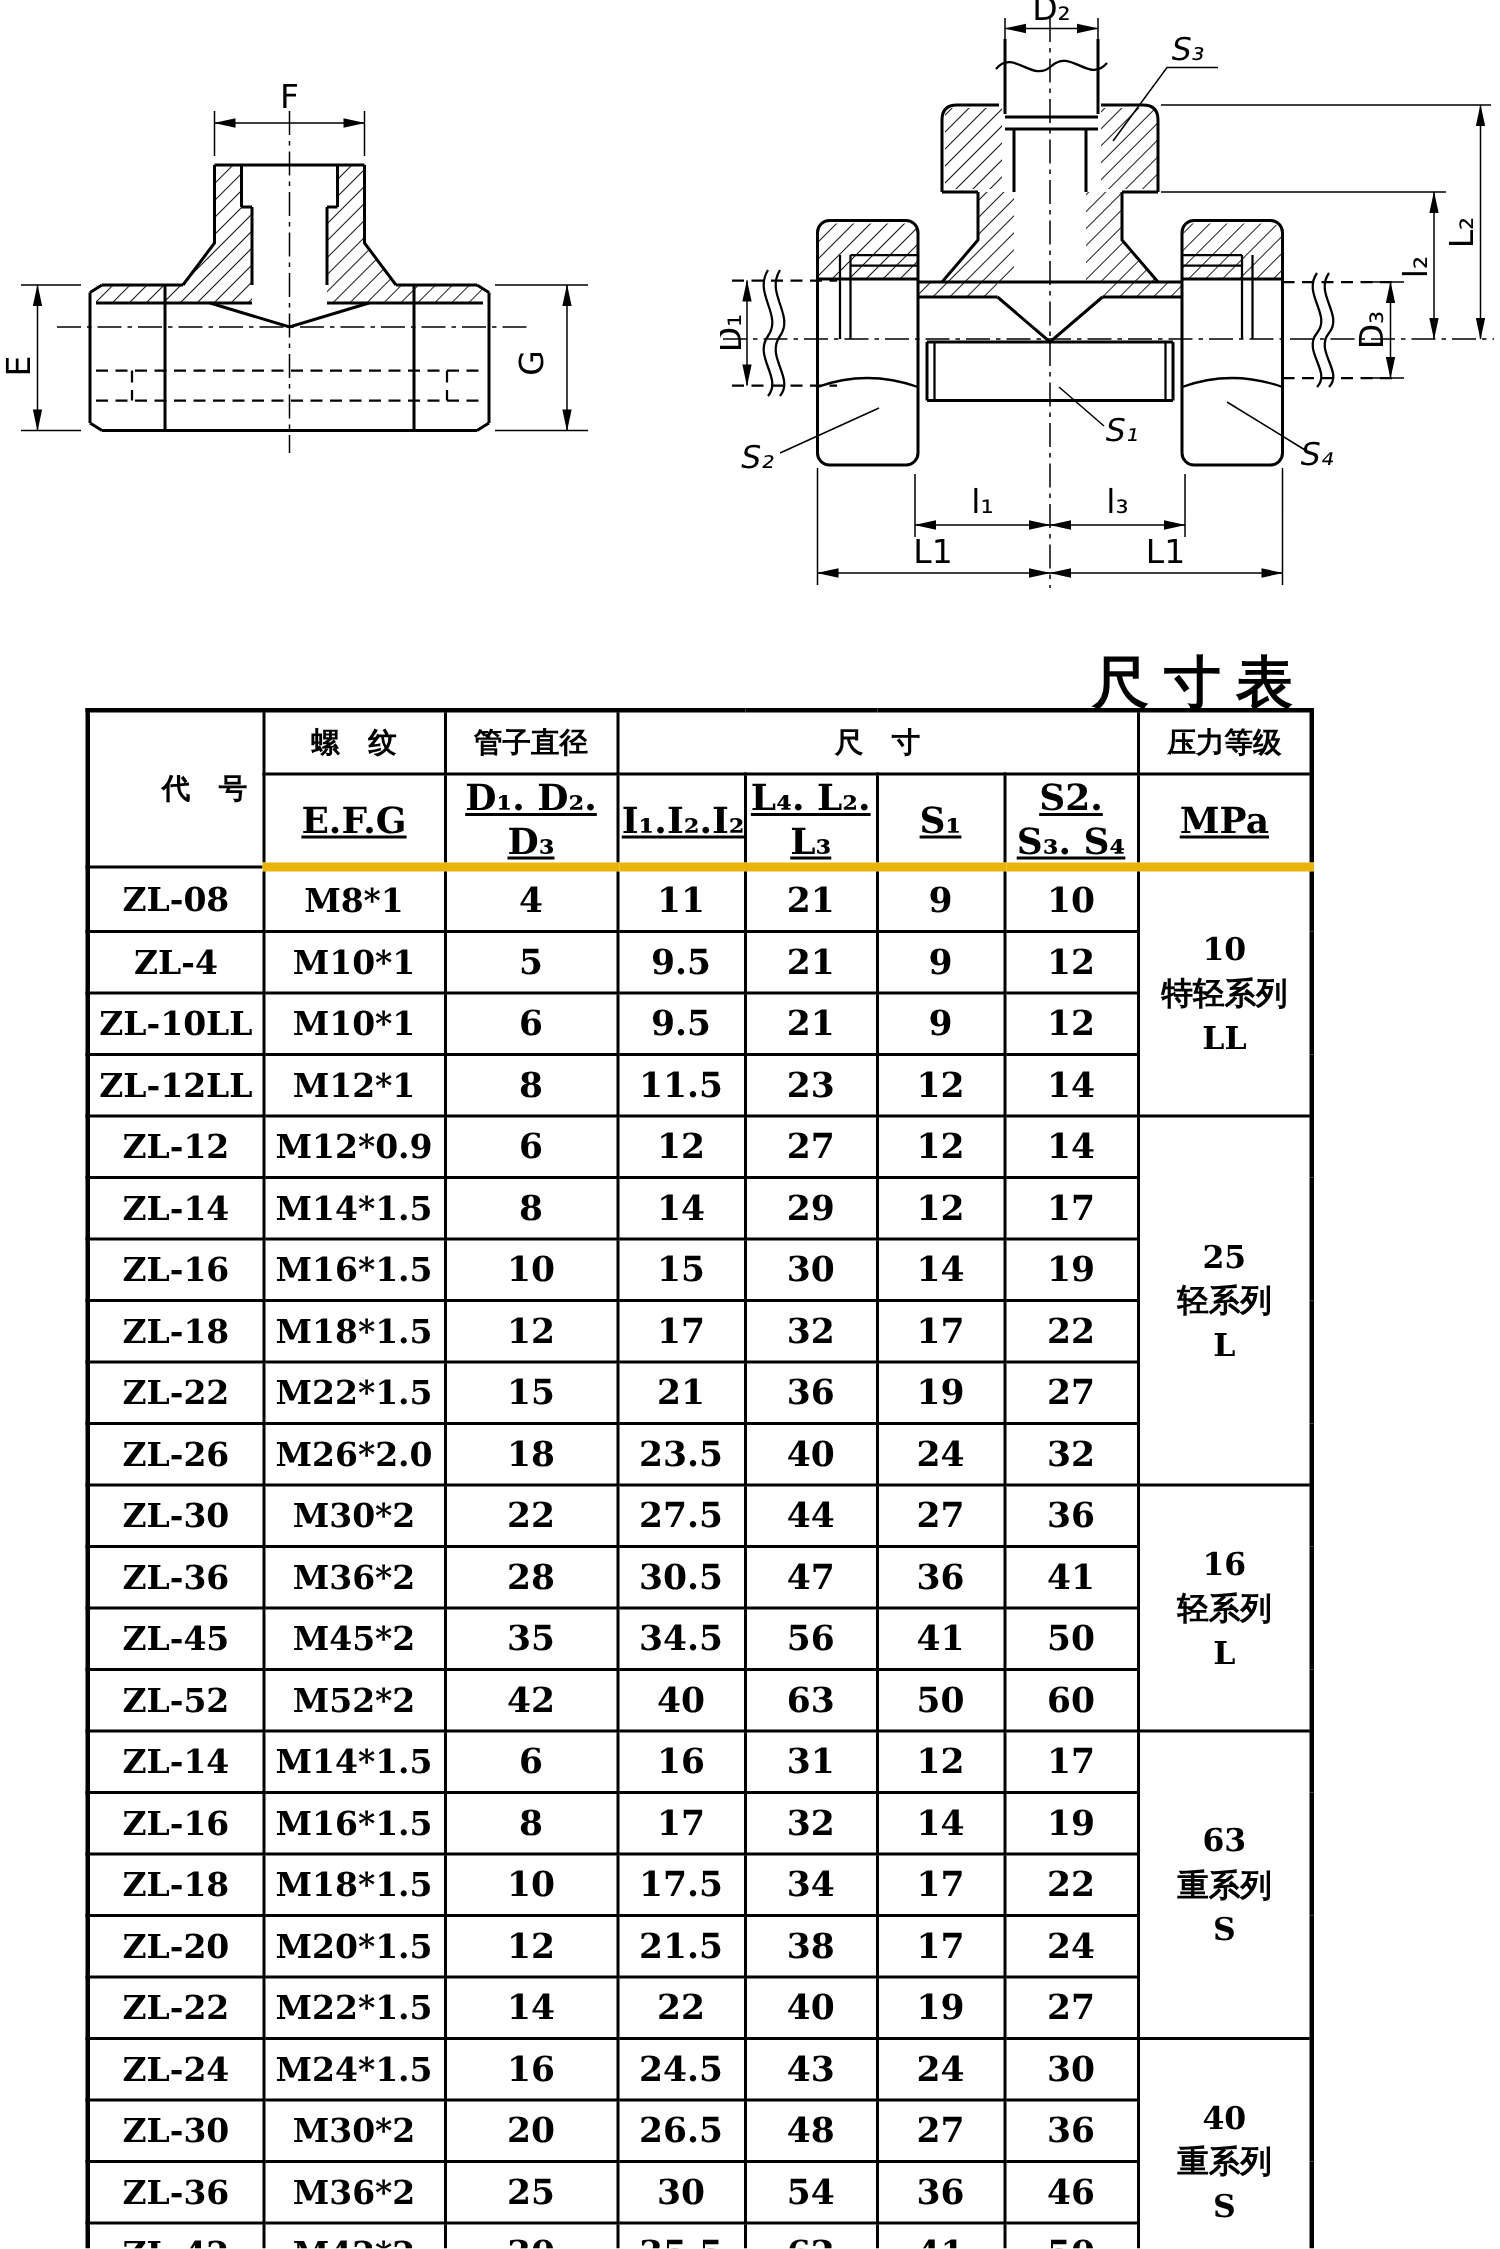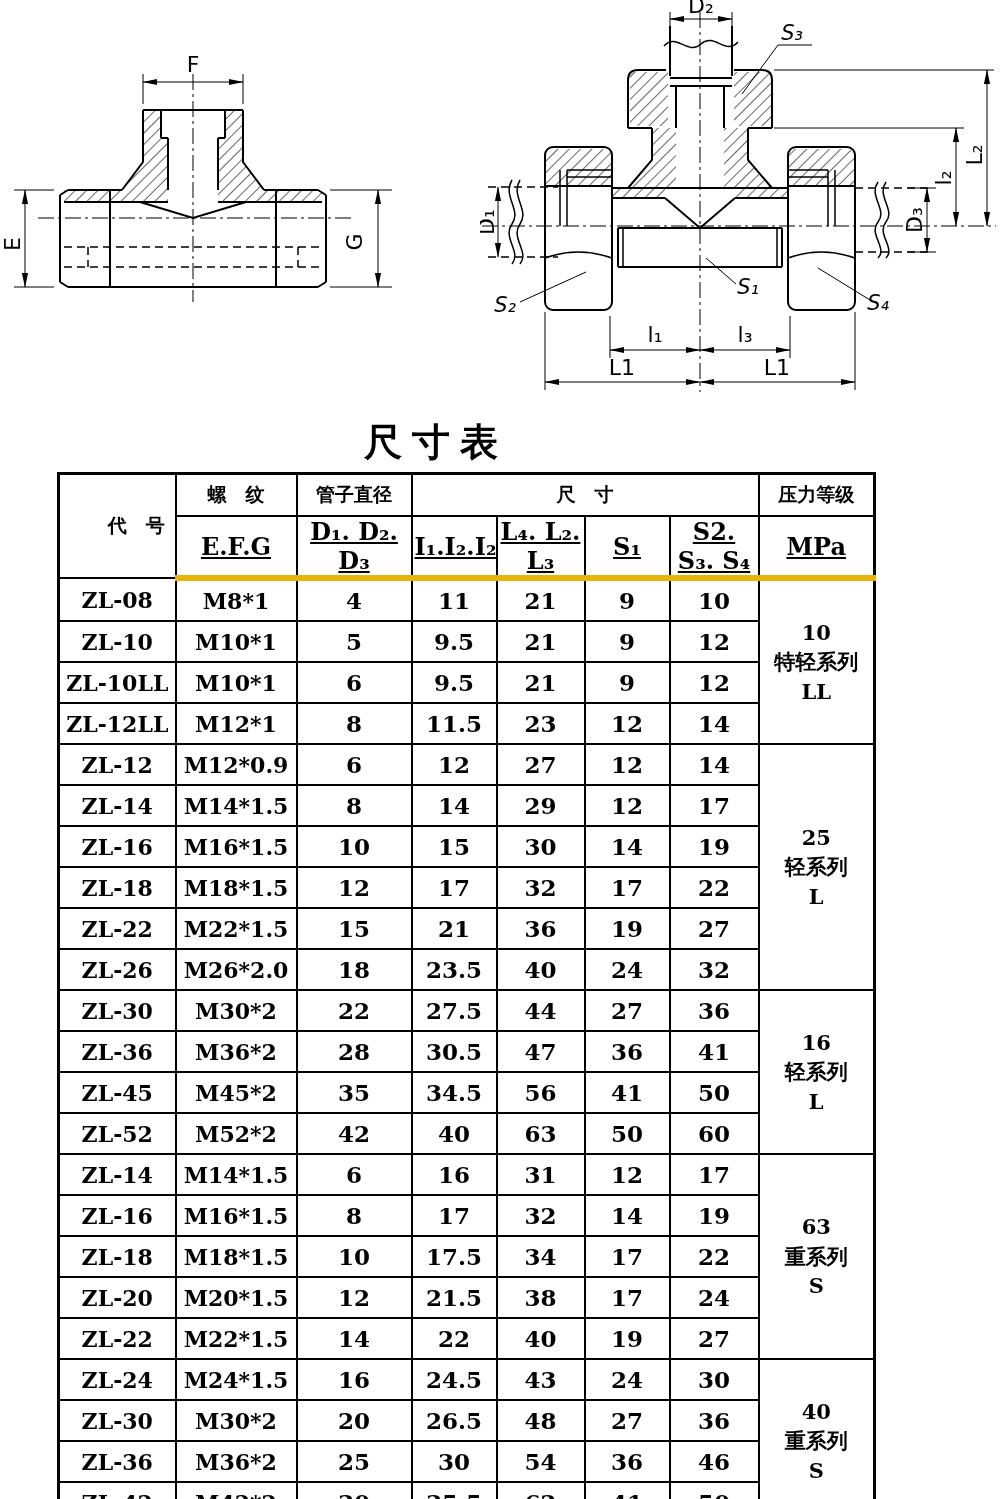--- a/index.html
+++ b/index.html
@@ -2,21 +2,21 @@
 <html><head>
 <meta charset="utf-8">
 <style>
   html,body{margin:0;padding:0;background:#fff;}
   .page{position:relative;width:1000px;height:1499px;background:#fff;overflow:hidden;
         font-family:"DejaVu Serif","Liberation Serif",serif;color:#000;}
   svg{position:absolute;}
   svg text{font-family:"DejaVu Sans","Liberation Sans",sans-serif;fill:#000;}
   .dim-label{font-size:22px;}
   .s-label{font-size:21px;font-style:italic;}
-  .page-title{position:absolute;top:417px;left:0;width:872px;text-align:center;
+  .page-title{position:absolute;top:430px;left:0;width:872px;text-align:right;
         font-size:38px;font-weight:bold;letter-spacing:10px;
         font-family:"DejaVu Serif","Liberation Serif",serif;}
   table.dims{position:absolute;left:57px;top:472px;width:816px;border-collapse:collapse;
         table-layout:fixed;border:3px solid #000;}
   table.dims th,table.dims td{border:2px solid #000;text-align:center;vertical-align:middle;
         padding:0 2px;font-weight:bold;overflow:hidden;}
   table.dims thead tr.r1 th{height:40px;font-size:19px;}
   table.dims thead tr.r2 th{height:36px;font-size:24px;border-bottom:6px solid #eab308;text-decoration:underline;}
   table.dims th.code-h{font-size:22px;padding-left:40px;}
   table.dims td{height:39px;font-size:23px;}
@@ -226,21 +226,21 @@
           <td>4</td>
           <td>11</td>
           <td>21</td>
           <td>9</td>
           <td>10</td>
           <td rowspan="4" class="pressure">10
 特轻系列
 LL</td>
         </tr>
         <tr>
-          <td class="c-code">ZL-10</td>
+          <td class="c-code">ZL-4</td>
           <td class="c-thread">M10*1</td>
           <td>5</td>
           <td>9.5</td>
           <td>21</td>
           <td>9</td>
           <td>12</td>
         </tr>
         <tr>
           <td class="c-code">ZL-10LL</td>
           <td class="c-thread">M10*1</td>

